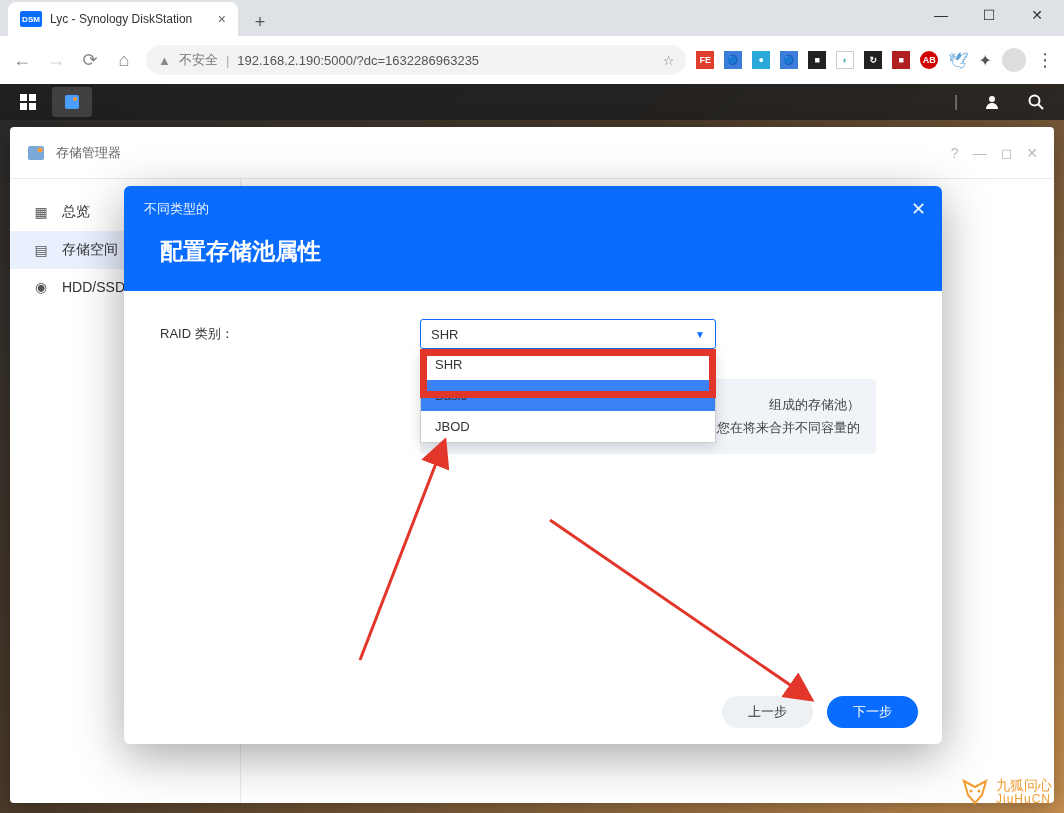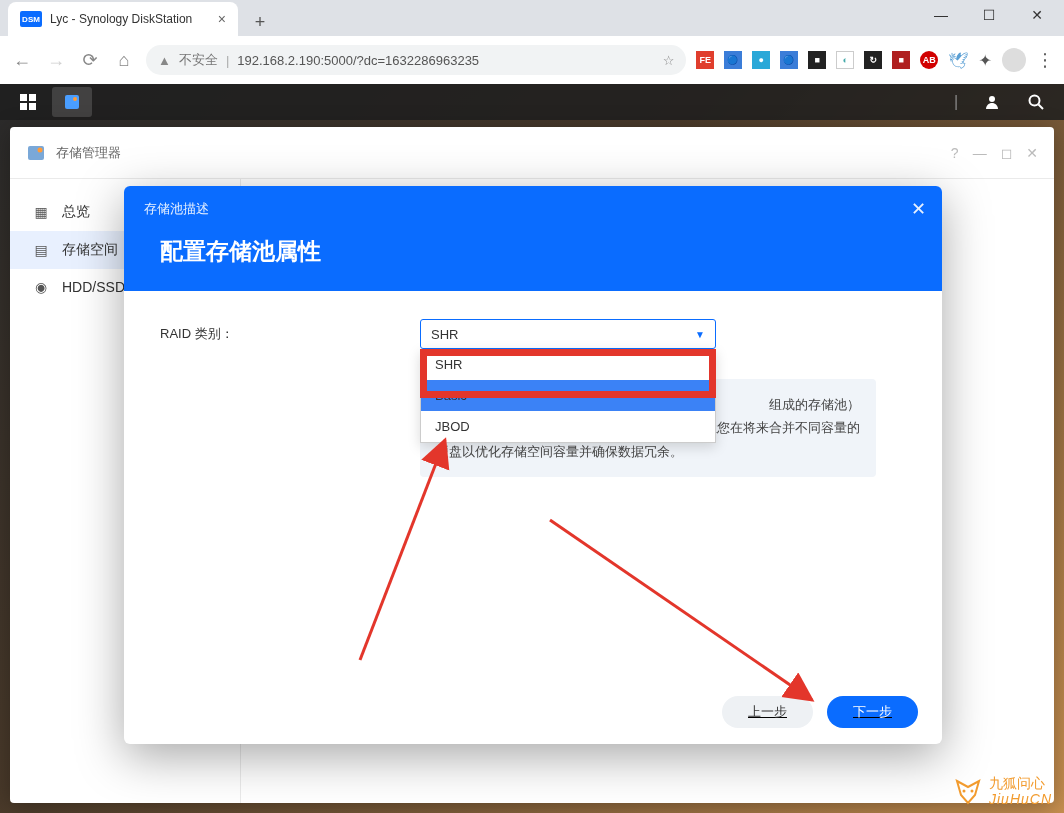--- a/index.html
+++ b/index.html
@@ -58,33 +58,33 @@
 .form-ctrl { position: relative; }
 .select-box { width: 296px; height: 30px; border: 1px solid #0a6cff; border-radius: 3px; display: flex; align-items: center; padding: 0 10px; font-size: 13px; color: #333; cursor: pointer; justify-content: space-between; }
 .select-box .caret { color: #0a6cff; font-size: 10px; }
 .info-badge { width: 20px; height: 20px; border-radius: 50%; background: #e8f0fe; color: #0a6cff; display: inline-flex; align-items: center; justify-content: center; font-size: 11px; font-weight: bold; font-style: italic; margin-left: 10px; vertical-align: middle; cursor: pointer; }
 .dropdown { position: absolute; top: 30px; left: 0; width: 296px; background: #fff; border: 1px solid #ccc; border-top: none; box-shadow: 0 4px 12px rgba(0,0,0,0.15); z-index: 5; }
 .dd-item { padding: 8px 14px; font-size: 13px; cursor: pointer; }
 .dd-item.hl { background: #3b82f6; }
 .red-box { position: absolute; top: 30px; left: 0; width: 296px; height: 49px; border: 7px solid #e3362b; pointer-events: none; z-index: 6; }
 .note-box { width: 456px; background: #f0f4f9; border-radius: 4px; padding: 14px 16px; line-height: 1.8; font-size: 13px; color: #444; margin-top: 10px; }
 .text-input { width: 296px; height: 30px; border: 1px solid #ccc; border-radius: 3px; padding: 0 10px; font-size: 13px; }
-.wiz-footer { padding: 16px 24px; display: flex; justify-content: flex-end; gap: 14px; text-decoration: underline; }
+.wiz-footer { padding: 16px 24px; display: flex; justify-content: flex-end; gap: 14px; }
 .btn { height: 32px; padding: 0 26px; border-radius: 16px; border: none; font-size: 13px; cursor: pointer; }
 .btn-sec { background: #eef1f4; color: #333; }
 .btn-pri { background: #0a6cff; color: #fff; }
 
 
 .arrow-svg { position: absolute; top: 0; left: 0; width: 100%; height: 100%; pointer-events: none; z-index: 20; }
 
 
 .watermark { position: absolute; right: 12px; bottom: 6px; display: flex; align-items: center; gap: 6px; z-index: 100; }
 .wm-text { display: flex; flex-direction: column; line-height: 1.1; }
 .wm-cn { font-size: 14px; color: #f29b2e; font-weight: normal; }
-.wm-en { font-size: 14px; color: #f29b2e; letter-spacing: 1px; font-style: italic; }
+.wm-en { font-size: 12px; color: #f29b2e; letter-spacing: 1px; }
 </style>
 </head>
 <body>
 
 <div class="browser-top">
   <div class="tab-strip">
     <div class="tab">
       <span class="favicon">DSM</span>
       <span>Lyc - Synology DiskStation</span>
       <span class="close">×</span>
@@ -194,21 +194,21 @@
         <span class="sb-icon">◉</span>
         <span>HDD/SSD</span>
       </div>
     </div>
     <div class="sm-main"></div>
   </div>
 </div>
 
 <div class="wizard">
   <div class="wiz-header">
-    <div class="title1">存储池描述</div>
+    <div class="title1">不同类型的</div>
     <div class="title2">配置存储池属性</div>
     <span class="wiz-close">✕</span>
   </div>
   <div class="wiz-body">
 
     <div class="form-row">
       <div class="form-label">RAID 类别：</div>
       <div class="form-ctrl">
         <div class="select-box">
           <span>SHR</span>
@@ -217,21 +217,20 @@
         <span class="info-badge">i</span>
         <div class="dropdown">
           <div class="dd-item">SHR</div>
           <div class="dd-item hl">Basic</div>
           <div class="dd-item">JBOD</div>
         </div>
         <div class="red-box"></div>
         <div class="note-box" style="position:relative;z-index:1">
           <div style="text-align:right"><span>组成的存储池）</span></div>
           <div style="text-align:right"><span>让您在将来合并不同容量的</span></div>
-          <div><span>硬盘以优化存储空间容量并确保数据冗余。</span></div>
         </div>
       </div>
     </div>
 
   </div>
   <div class="wiz-footer">
     <button class="btn btn-sec">上一步</button>
     <button class="btn btn-pri">下一步</button>
   </div>
 </div>

